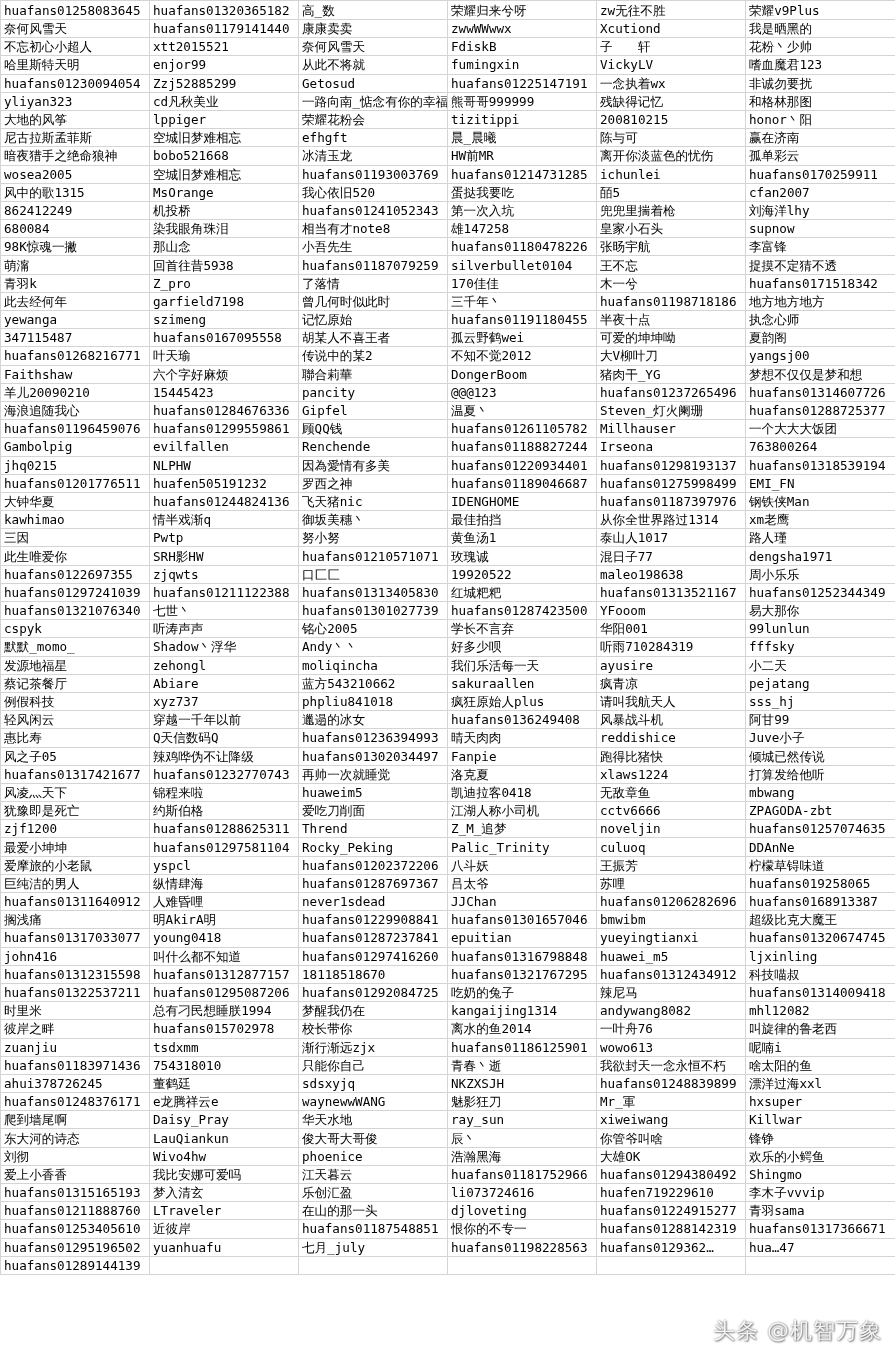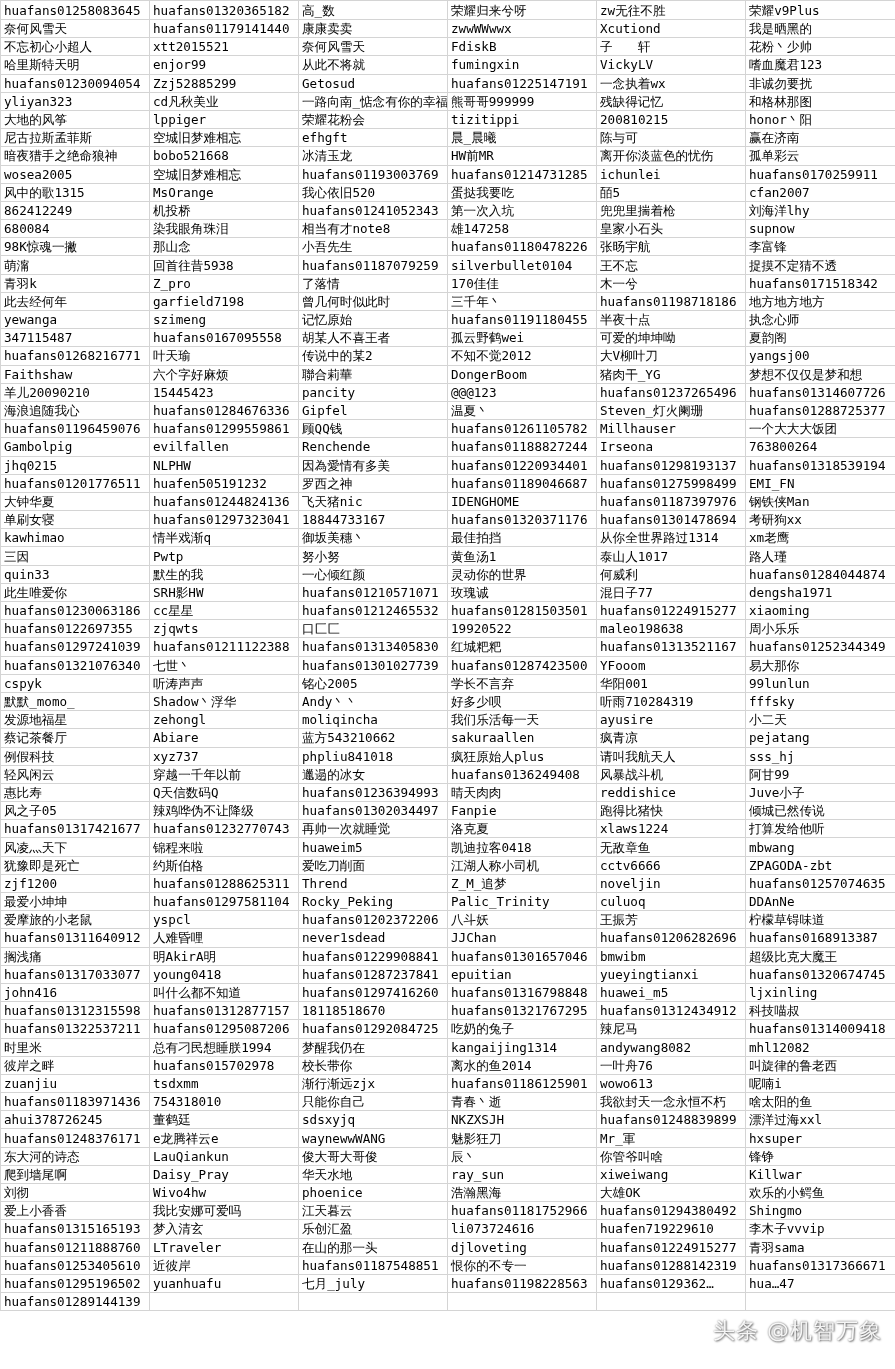--- a/index.html
+++ b/index.html
@@ -273,68 +273,44 @@
         </tr>
         <tr>
           <td>大钟华夏</td>
           <td>huafans01244824136</td>
           <td>飞天猪nic</td>
           <td>IDENGHOME</td>
           <td>huafans01187397976</td>
           <td>钢铁侠Man</td>
         </tr>
         <tr>
-          <td>单刷女寝</td>
-          <td>huafans01297323041</td>
-          <td>18844733167</td>
-          <td>huafans01320371176</td>
-          <td>huafans01301478694</td>
-          <td>考研狗xx</td>
-        </tr>
-        <tr>
           <td>kawhimao</td>
           <td>情半戏渐q</td>
           <td>御坂美穗丶</td>
           <td>最佳拍挡</td>
           <td>从你全世界路过1314</td>
           <td>xm老鹰</td>
         </tr>
         <tr>
           <td>三因</td>
           <td>Pwtp</td>
           <td>努小努</td>
           <td>黄鱼汤1</td>
           <td>泰山人1017</td>
           <td>路人瑾</td>
         </tr>
         <tr>
-          <td>quin33</td>
-          <td>默生的我</td>
-          <td>一心倾红颜</td>
-          <td>灵动你的世界</td>
-          <td>何威利</td>
-          <td>huafans01284044874</td>
-        </tr>
-        <tr>
           <td>此生唯爱你</td>
           <td>SRH影HW</td>
           <td>huafans01210571071</td>
           <td>玫瑰诚</td>
           <td>混日子77</td>
           <td>dengsha1971</td>
         </tr>
         <tr>
-          <td>huafans01230063186</td>
-          <td>cc星星</td>
-          <td>huafans01212465532</td>
-          <td>huafans01281503501</td>
-          <td>huafans01224915277</td>
-          <td>xiaoming</td>
-        </tr>
-        <tr>
           <td>huafans0122697355</td>
           <td>zjqwts</td>
           <td>口匚匚</td>
           <td>19920522</td>
           <td>maleo198638</td>
           <td>周小乐乐</td>
         </tr>
         <tr>
           <td>huafans01297241039</td>
           <td>huafans01211122388</td>
@@ -457,20 +433,28 @@
         </tr>
         <tr>
           <td>爱摩旅的小老鼠</td>
           <td>yspcl</td>
           <td>huafans01202372206</td>
           <td>八斗妖</td>
           <td>王振芳</td>
           <td>柠檬草锝味道</td>
         </tr>
         <tr>
+          <td>巨纯洁的男人</td>
+          <td>纵情肆海</td>
+          <td>huafans01287697367</td>
+          <td>吕太爷</td>
+          <td>苏哩</td>
+          <td>huafans019258065</td>
+        </tr>
+        <tr>
           <td>huafans01311640912</td>
           <td>人难昏哩</td>
           <td>never1sdead</td>
           <td>JJChan</td>
           <td>huafans01206282696</td>
           <td>huafans0168913387</td>
         </tr>
         <tr>
           <td>搁浅痛</td>
           <td>明AkirA明</td>
@@ -553,36 +537,36 @@
         </tr>
         <tr>
           <td>huafans01248376171</td>
           <td>e龙腾祥云e</td>
           <td>waynewwWANG</td>
           <td>魅影狂刀</td>
           <td>Mr_軍</td>
           <td>hxsuper</td>
         </tr>
         <tr>
+          <td>爬到墙尾啊</td>
+          <td>Daisy_Pray</td>
+          <td>华天水地</td>
+          <td>ray_sun</td>
+          <td>xiweiwang</td>
+          <td>Killwar</td>
+        </tr>
+        <tr>
           <td>东大河的诗态</td>
           <td>LauQiankun</td>
           <td>俊大哥大哥俊</td>
           <td>辰丶</td>
           <td>你管爷叫啥</td>
           <td>锋铮</td>
         </tr>
         <tr>
-          <td>爬到墙尾啊</td>
-          <td>Daisy_Pray</td>
-          <td>华天水地</td>
-          <td>ray_sun</td>
-          <td>xiweiwang</td>
-          <td>Killwar</td>
-        </tr>
-        <tr>
           <td>刘彻</td>
           <td>Wivo4hw</td>
           <td>phoenice</td>
           <td>浩瀚黑海</td>
           <td>大雄OK</td>
           <td>欢乐的小鳄鱼</td>
         </tr>
         <tr>
           <td>爱上小香香</td>
           <td>我比安娜可爱吗</td>

